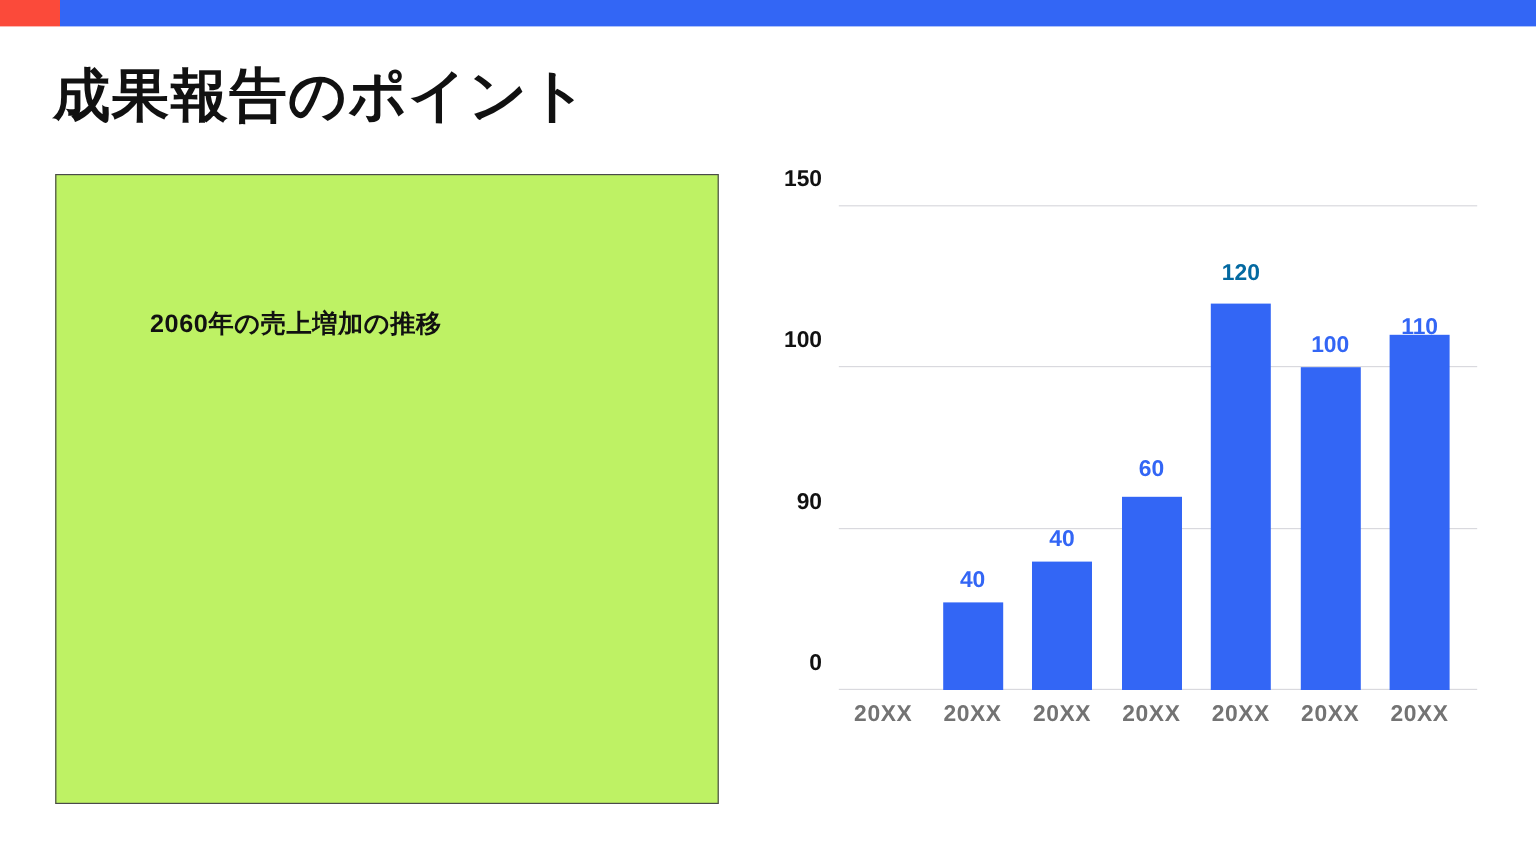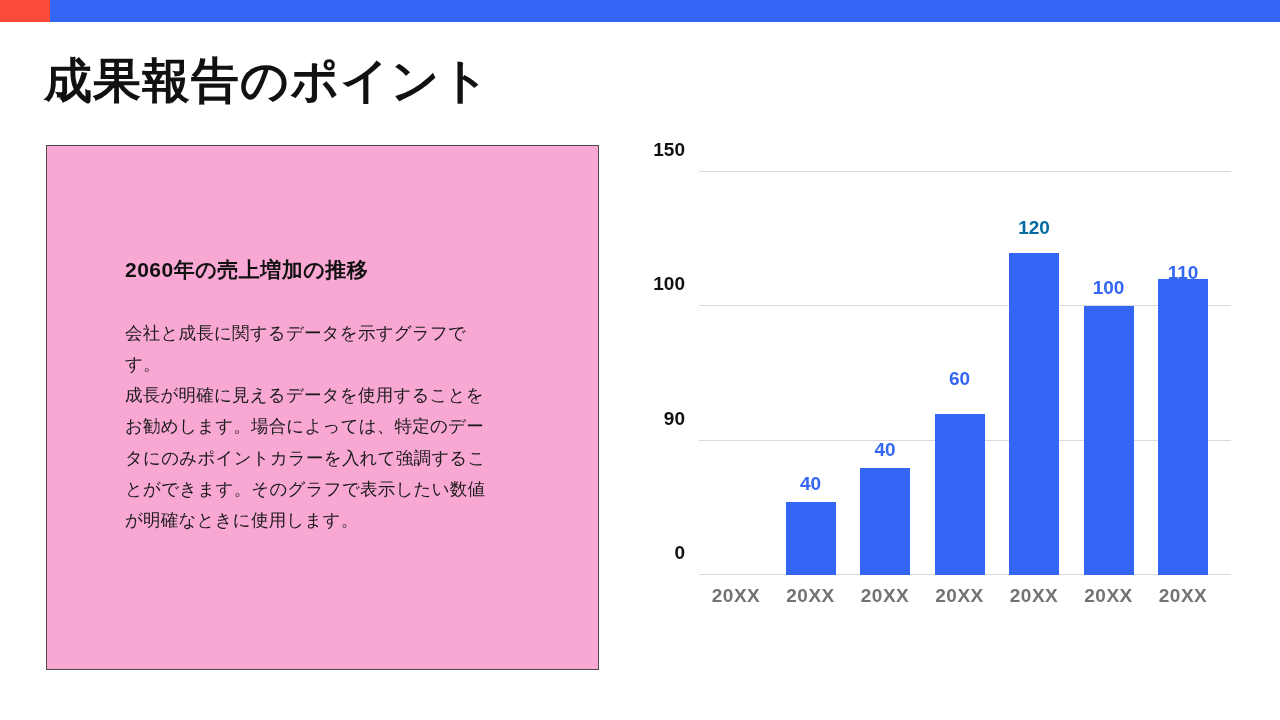--- a/index.html
+++ b/index.html
@@ -51,21 +51,21 @@
 
   
   .info-card {
     position: absolute;
     left: 46px;
     top: 145px;
     width: 553px;
     height: 525px;
     border: 1.5px solid #4a4a4a;
     box-sizing: border-box;
-    background: #f9a8d4;
+    background: #bef264;
   }
   .info-card-inner {
     position: absolute;
     left: 78px;
     top: 110px;
     width: 400px;
   }
   .info-heading {
     font-size: 21px;
     font-weight: bold;
@@ -197,22 +197,20 @@
 <div class="topbar">
   <div class="topbar-red"></div>
   <div class="topbar-blue"></div>
 </div>
 
 <div class="page-title">成果報告のポイント</div>
 
 <div class="info-card">
   <div class="info-card-inner">
     <h2 class="info-heading">2060年の売上増加の推移</h2>
-    <p class="info-body">会社と成長に関するデータを示すグラフです。
-成長が明確に見えるデータを使用することをお勧めします。場合によっては、特定のデータにのみポイントカラーを入れて強調することができます。そのグラフで表示したい数値が明確なときに使用します。</p>
   </div>
 </div>
 
 <div class="chart-panel">
   <div class="plot-wrap">
     <div class="y-axis">
         <div class="y-tick" style="bottom: 62px; top: auto;">0</div>
         <div class="y-tick" style="bottom: 196.333px; top: auto;">90</div>
         <div class="y-tick" style="bottom: 330.667px; top: auto;">100</div>
         <div class="y-tick" style="bottom: 465px; top: auto;">150</div>
@@ -227,21 +225,21 @@
         <div class="bar-col" style="left: 86.5px; height: 403px;">
           <div class="bar-rect" style="height: 72.54px; background: rgb(51, 102, 245);"></div>
           <div class="bar-value" style="color: rgb(51, 102, 245); bottom: 79.54px;">40</div>
         </div>
         <div class="bar-col" style="left: 161px; height: 403px;">
           <div class="bar-rect" style="height: 107.467px; background: rgb(51, 102, 245);"></div>
           <div class="bar-value" style="color: rgb(51, 102, 245); bottom: 114.467px;">40</div>
         </div>
         <div class="bar-col" style="left: 235.5px; height: 403px;">
           <div class="bar-rect" style="height: 161.2px; background: rgb(51, 102, 245);"></div>
-          <div class="bar-value" style="color: rgb(51, 102, 245); bottom: 185px;">60</div>
+          <div class="bar-value" style="color: rgb(51, 102, 245); bottom: 172px;">60</div>
         </div>
         <div class="bar-col" style="left: 310px; height: 403px;">
           <div class="bar-rect" style="height: 322.4px; background: rgb(51, 102, 245);"></div>
           <div class="bar-value" style="color: #0369a1; bottom: 336px;">120</div>
         </div>
         <div class="bar-col" style="left: 384.5px; height: 403px;">
           <div class="bar-rect" style="height: 268.667px; background: rgb(51, 102, 245);"></div>
           <div class="bar-value" style="color: rgb(51, 102, 245); bottom: 275.667px;">100</div>
         </div>
         <div class="bar-col" style="left: 459px; height: 403px;">

